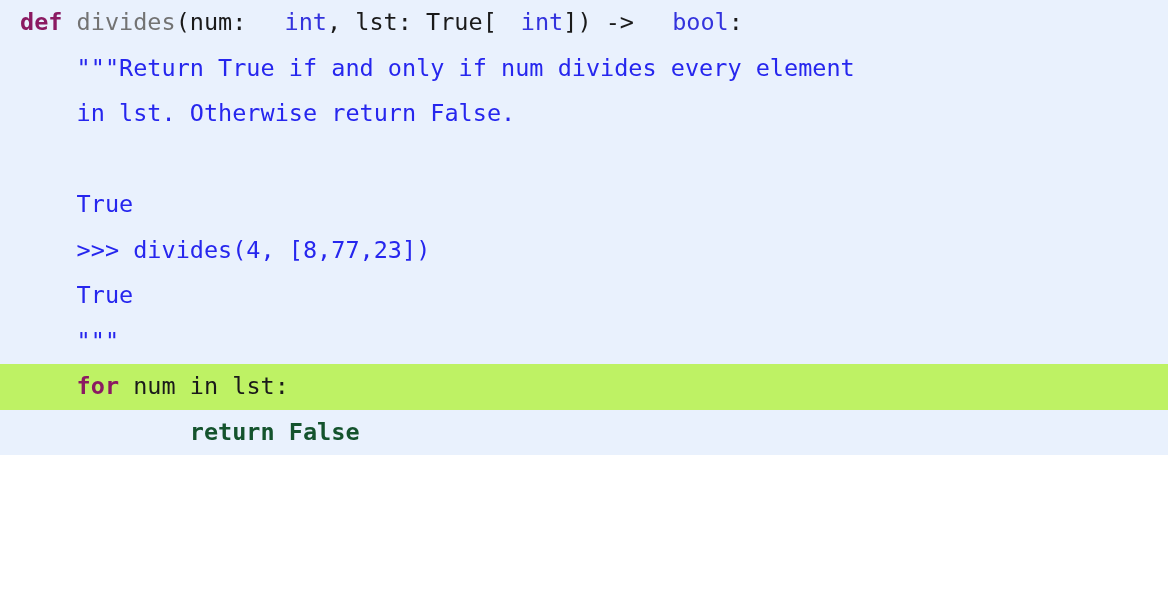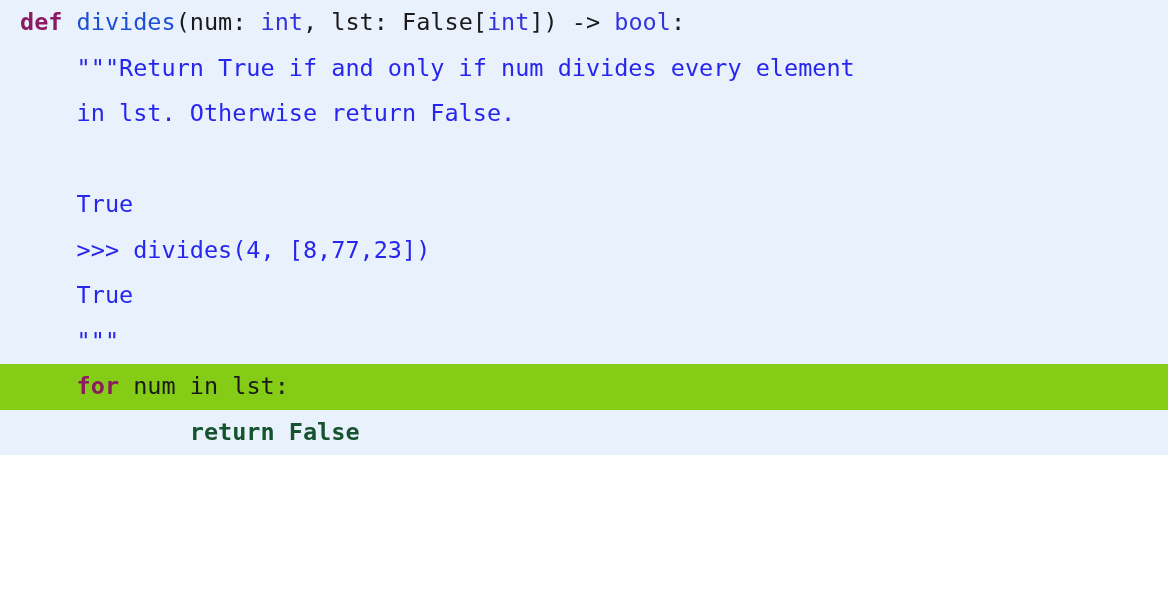--- a/index.html
+++ b/index.html
@@ -22,36 +22,36 @@
     height: 45.5px;
     line-height: 45.5px;
     white-space: pre;
     font-size: 23.5px;
     letter-spacing: 0px;
     padding-left: 20px;
     box-sizing: border-box;
     font-family: "DejaVu Sans Mono", "Liberation Mono", monospace;
   }
   .bg-blue  { background: #e9f1fd; }
-  .bg-white { background: #84cc16; }
+  .bg-white { background: #bef264; }
 
   .tok { font-family: inherit; }
   .kw     { color: #8b1a62; font-weight: bold; }
-  .fname  { color: #1d4ed8; }
-  .typ    { color: #3333dd; }
+  .fname  { color: #737373; }
+  .typ    { color: #3333dd; margin-left: 24px; }
   .plain  { color: #1a1a1a; }
   .doc    { color: #2626ee; }
   .num    { color: #11683f; }
   .ret    { color: #14532d; font-weight: bold; }
 </style>
 </head>
 <body>
 
 <div id="code-block">
-    <div class="code-line bg-blue"><span class="tok kw">def</span><span class="tok plain"> </span><span class="tok fname">divides</span><span class="tok plain">(num: </span><span class="tok typ">int</span><span class="tok plain">, lst: False[</span><span class="tok typ">int</span><span class="tok plain">]) -&gt; </span><span class="tok typ">bool</span><span class="tok plain">:</span></div>
+    <div class="code-line bg-blue"><span class="tok kw">def</span><span class="tok plain"> </span><span class="tok fname">divides</span><span class="tok plain">(num: </span><span class="tok typ">int</span><span class="tok plain">, lst: True[</span><span class="tok typ">int</span><span class="tok plain">]) -&gt; </span><span class="tok typ">bool</span><span class="tok plain">:</span></div>
     <div class="code-line bg-blue"><span class="tok doc">    """Return True if and only if num divides every element</span></div>
     <div class="code-line bg-blue"><span class="tok doc">    in lst. Otherwise return False.</span></div>
     <div class="code-line bg-blue">&nbsp;</div>
     <div class="code-line bg-blue"><span class="tok doc">    True</span></div>
     <div class="code-line bg-blue"><span class="tok doc">    &gt;&gt;&gt; divides(4, [8,77,23])</span></div>
     <div class="code-line bg-blue"><span class="tok doc">    True</span></div>
     <div class="code-line bg-blue"><span class="tok doc">    """</span></div>
     <div class="code-line bg-white"><span class="tok plain">    </span><span class="tok kw">for</span><span class="tok plain"> num </span><span class="tok plain">in</span><span class="tok plain"> lst:</span></div>
     <div class="code-line bg-blue"><span class="tok plain">            </span><span class="tok ret">return False</span></div>
   </div>

